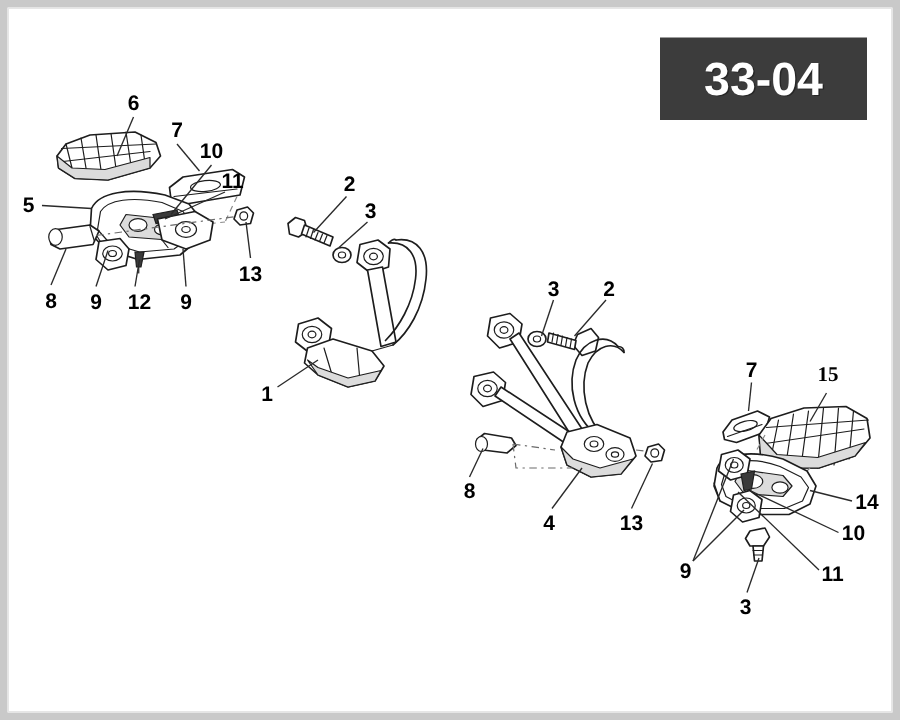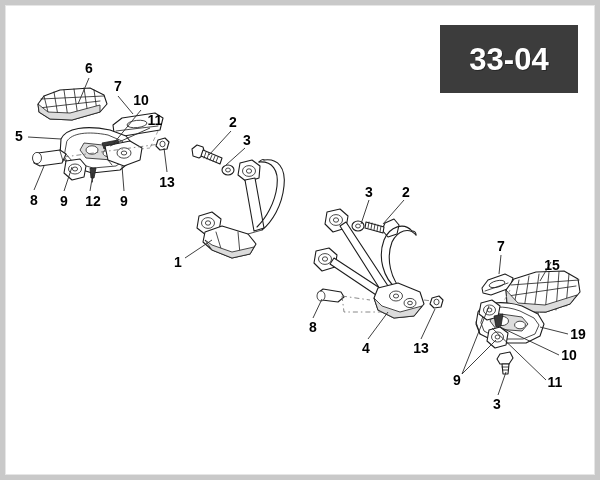--- a/index.html
+++ b/index.html
@@ -30,21 +30,21 @@
     left: 0;
     top: 0;
     width: 600px;
     height: 480px;
   }
   #title-badge {
     position: absolute;
     left: 440px;
     top: 25px;
     width: 138px;
-    height: 68px;
+    height: 55px;
     background: #3c3c3c;
     display: flex;
     align-items: center;
     justify-content: center;
   }
   #title-badge span {
     color: #ffffff;
     font-family: "Liberation Sans", sans-serif;
     font-size: 31px;
     font-weight: bold;
@@ -364,20 +364,20 @@
       <div class="callout" style="left: 167px; top: 182px;">13</div>
       <div class="callout" style="left: 178px; top: 262px;">1</div>
       <div class="callout" style="left: 233px; top: 122px;">2</div>
       <div class="callout" style="left: 247px; top: 140px;">3</div>
       <div class="callout" style="left: 369px; top: 192px;">3</div>
       <div class="callout" style="left: 406px; top: 192px;">2</div>
       <div class="callout" style="left: 313px; top: 327px;">8</div>
       <div class="callout" style="left: 366px; top: 348px;">4</div>
       <div class="callout" style="left: 421px; top: 348px;">13</div>
       <div class="callout" style="left: 501px; top: 246px;">7</div>
-      <div class="callout" style="left: 552px; top: 265px;">15</div>
-      <div class="callout" style="left: 578px; top: 334px;">19</div>
+      <div class="callout" style="left: 552px; top: 251px; font-family: Liberation Serif, serif;">15</div>
+      <div class="callout" style="left: 578px; top: 334px;">14</div>
       <div class="callout" style="left: 569px; top: 355px;">10</div>
       <div class="callout" style="left: 555px; top: 382px;">11</div>
       <div class="callout" style="left: 457px; top: 380px;">9</div>
       <div class="callout" style="left: 497px; top: 404px;">3</div>
     </div>
 </div>
 
 </body></html>

